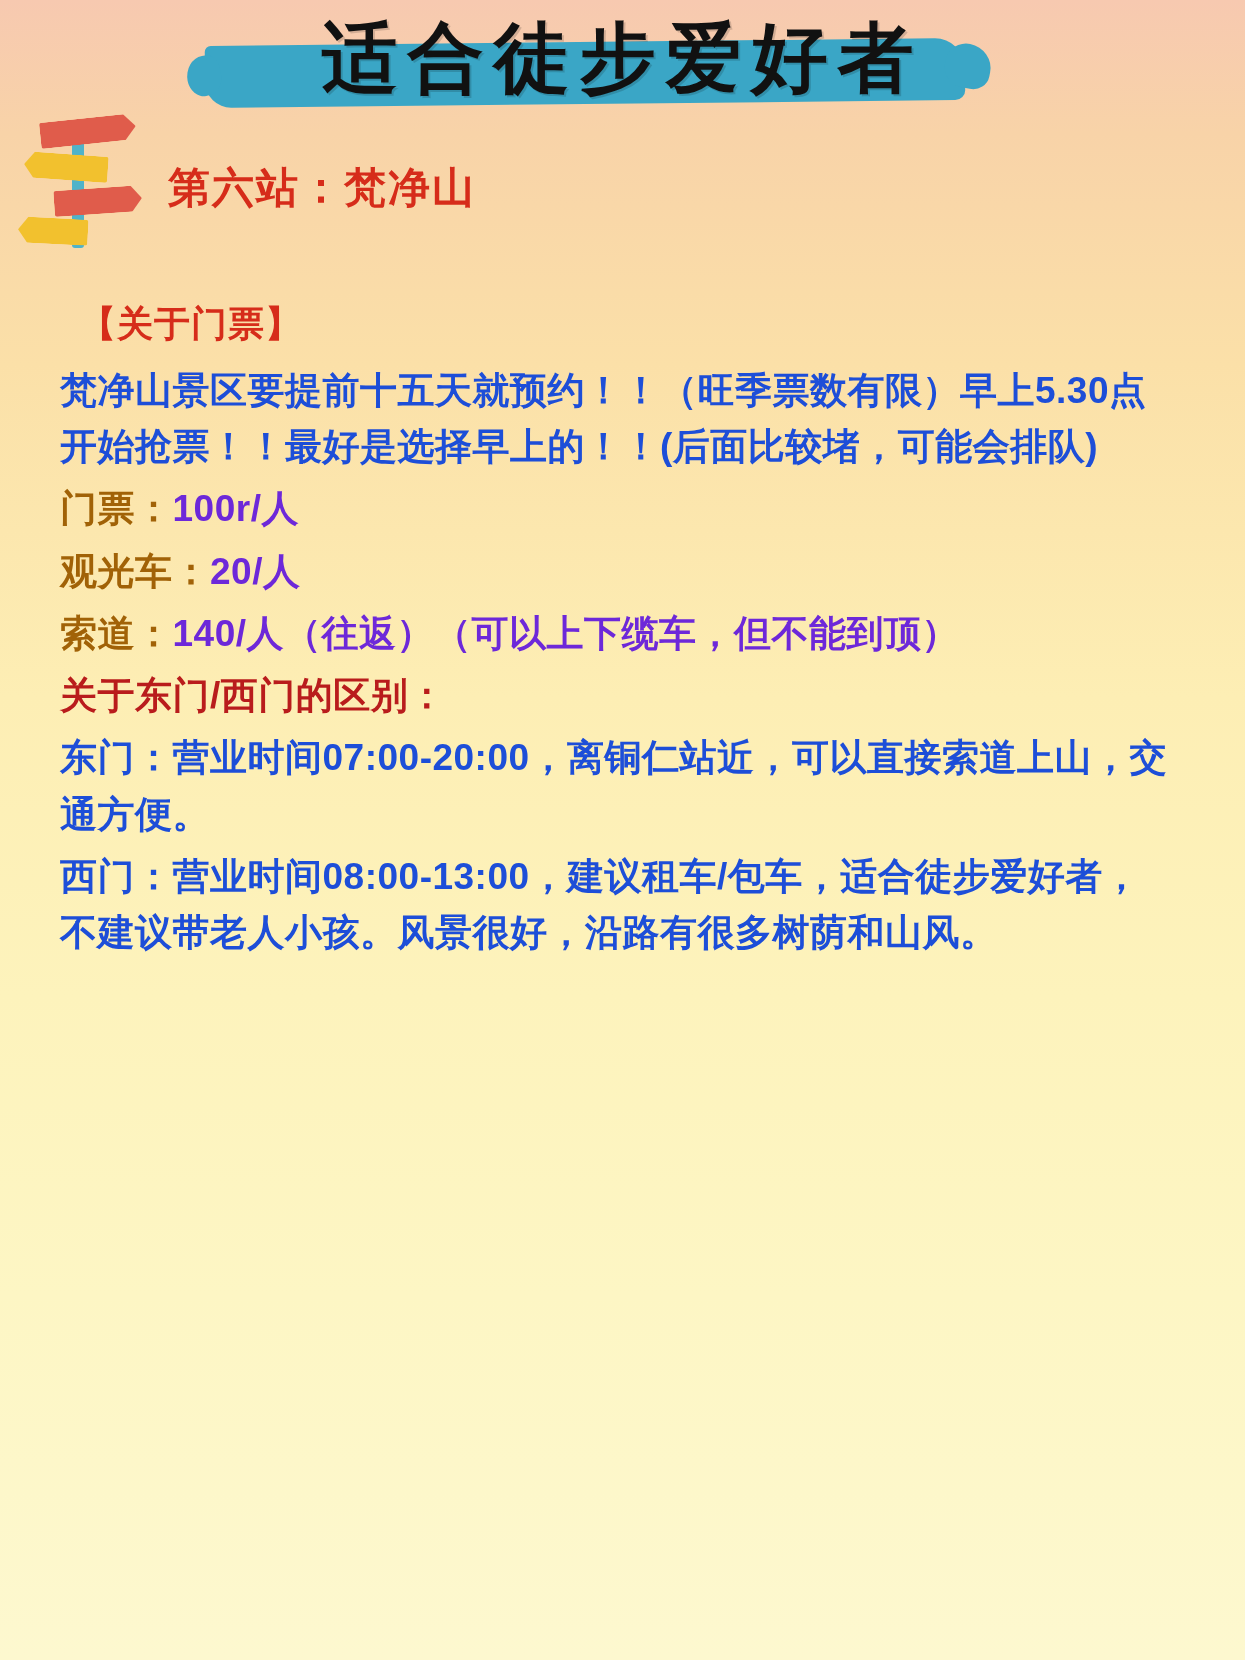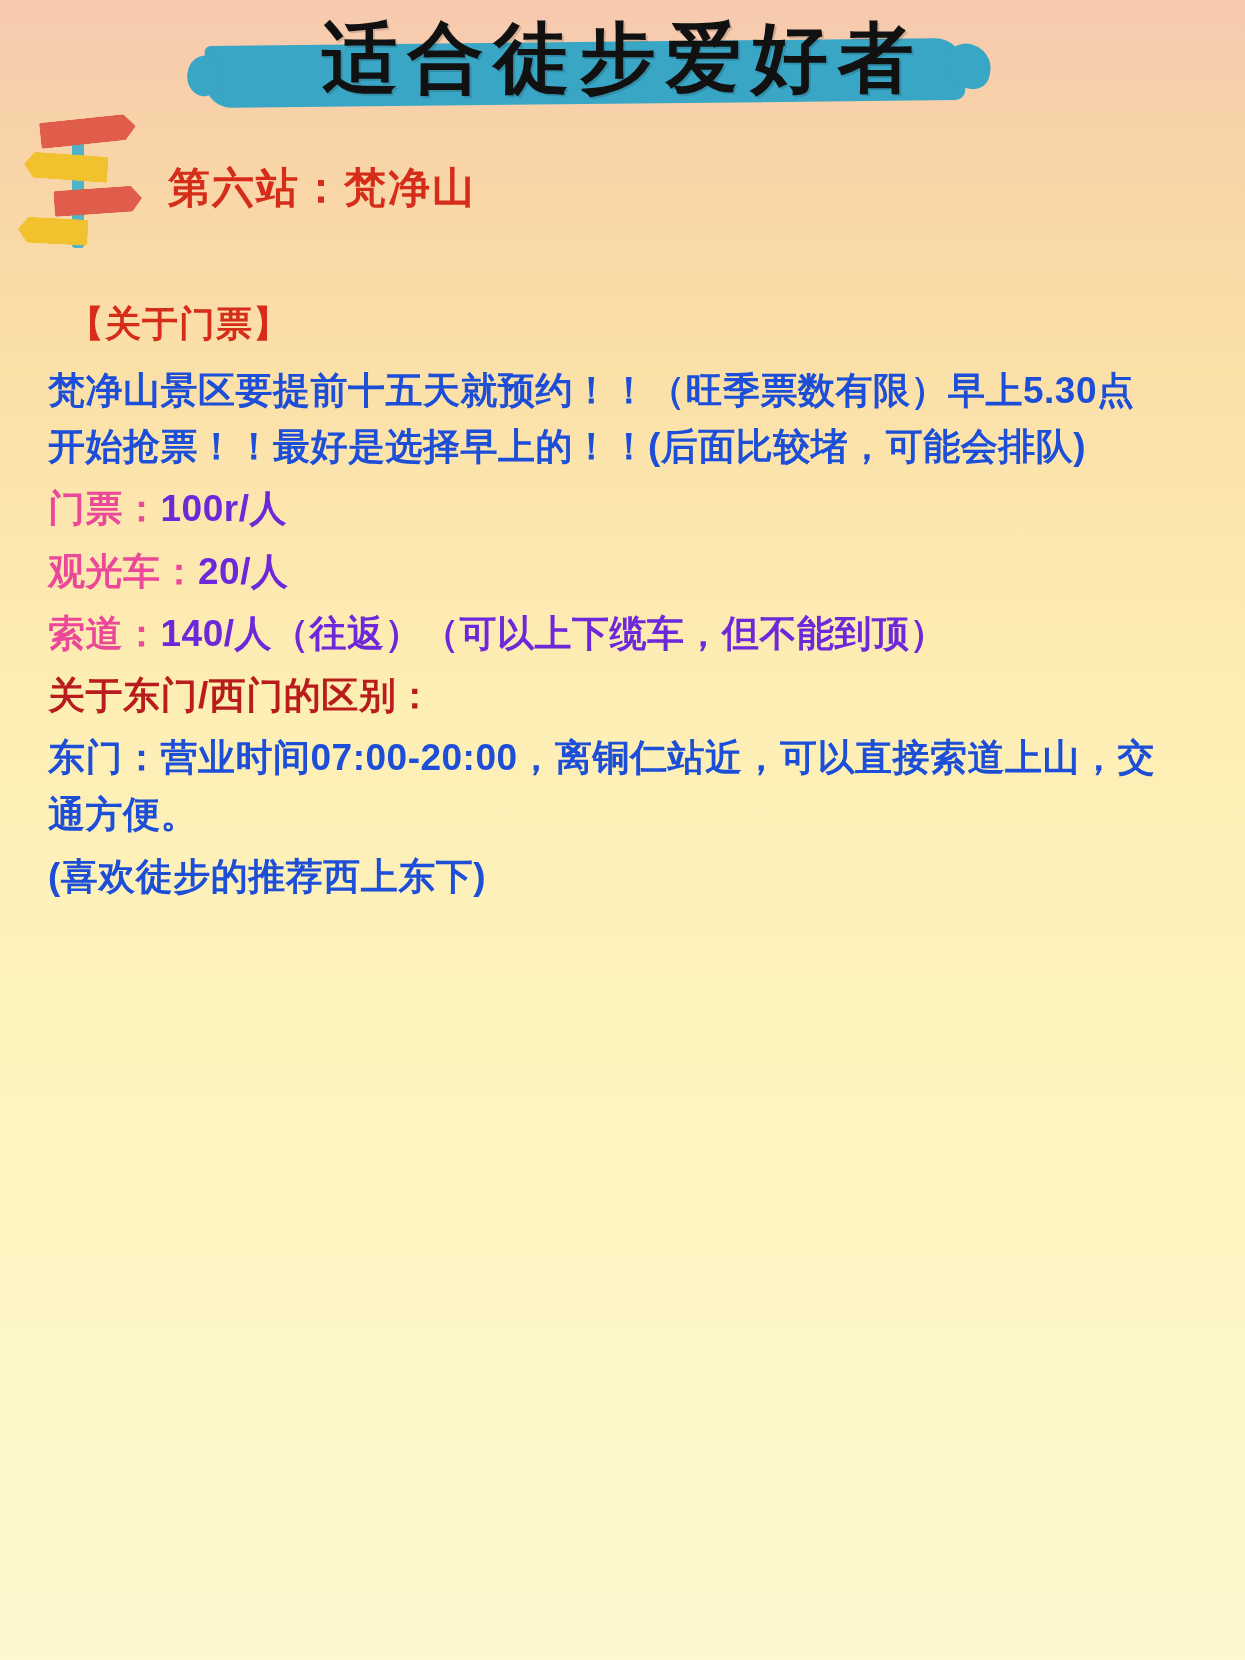--- a/index.html
+++ b/index.html
@@ -127,21 +127,21 @@
     top: 160px;
     font-size: 42px;
     font-weight: bold;
     color: #d62c1a;
     letter-spacing: 2px;
   }
 
   
   .content {
     position: absolute;
-    left: 48px;
+    left: 60px;
     top: 300px;
     width: 1110px;
   }
   .section-label {
     font-size: 36px;
     font-weight: bold;
     color: #d62c1a;
     margin: 0 0 14px 20px;
     letter-spacing: 1px;
   }
@@ -155,21 +155,21 @@
   }
   .row {
     font-size: 37px;
     font-weight: bold;
     line-height: 1.52;
     margin: 0 0 6px 0;
     color: #1a1a1a;
     letter-spacing: 0.5px;
   }
   .row .k {
-    color: #ec4899;
+    color: #a16207;
   }
   .row .v {
     color: #6d28d9;
     margin-top: 16px;
   }
   .subhead {
     font-size: 37px;
     font-weight: bold;
     color: #b91c1c;
     line-height: 1.52;
@@ -210,16 +210,16 @@
   </div>
 
   <div class="row">
     <span class="k">索道：</span><span class="v">140/人（往返）（可以上下缆车，但不能到顶）</span>
   </div>
 
   <div class="subhead">关于东门/西门的区别：</div>
 
   <p class="para">东门：营业时间07:00-20:00，离铜仁站近，可以直接索道上山，交通方便。</p>
 
-
-  <p class="para">(喜欢徒步的推荐西上东下)</p>
+  <p class="para">西门：营业时间08:00-13:00，建议租车/包车，适合徒步爱好者，不建议带老人小孩。风景很好，沿路有很多树荫和山风。</p>
+
 
 </div>
 
 </body></html>

